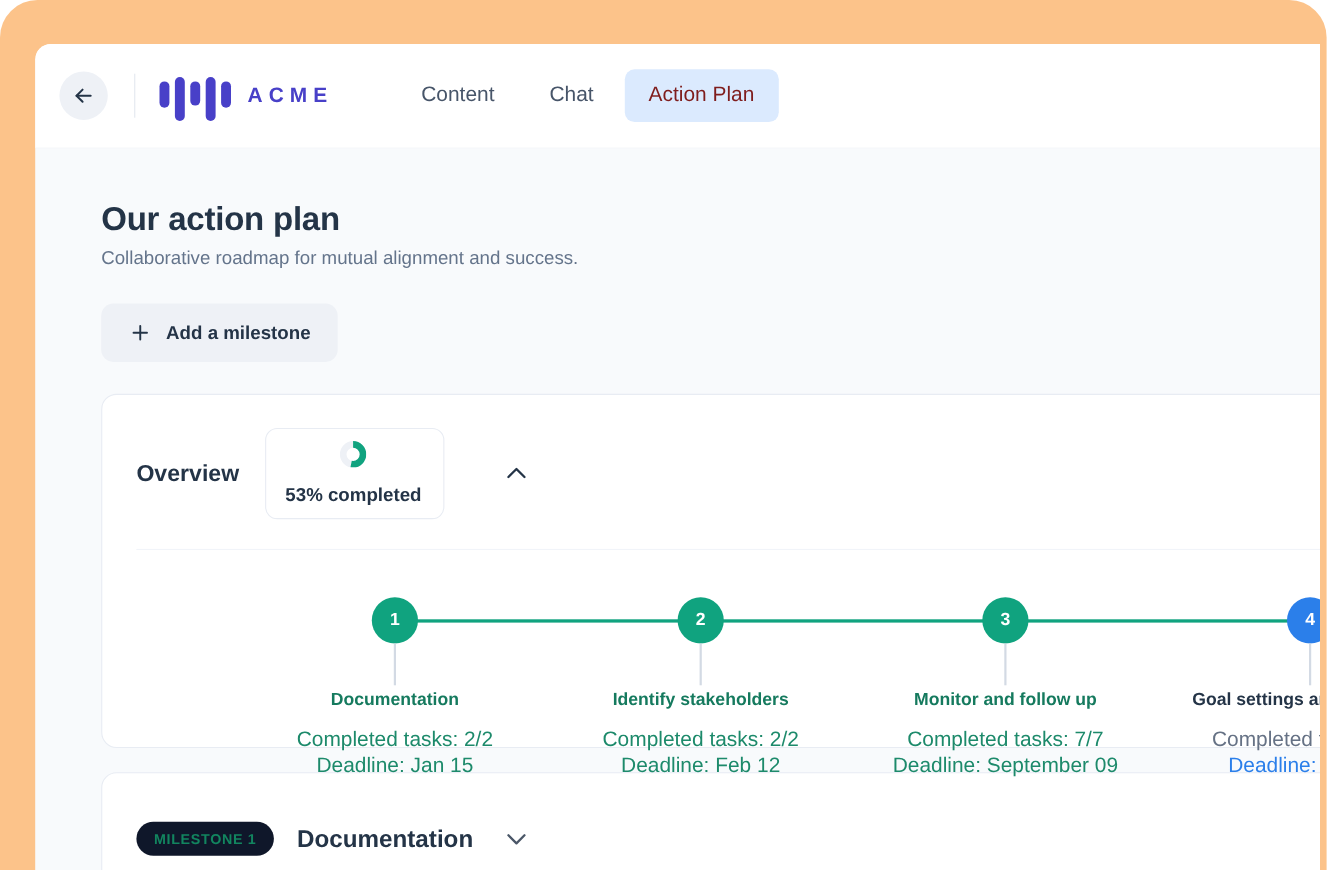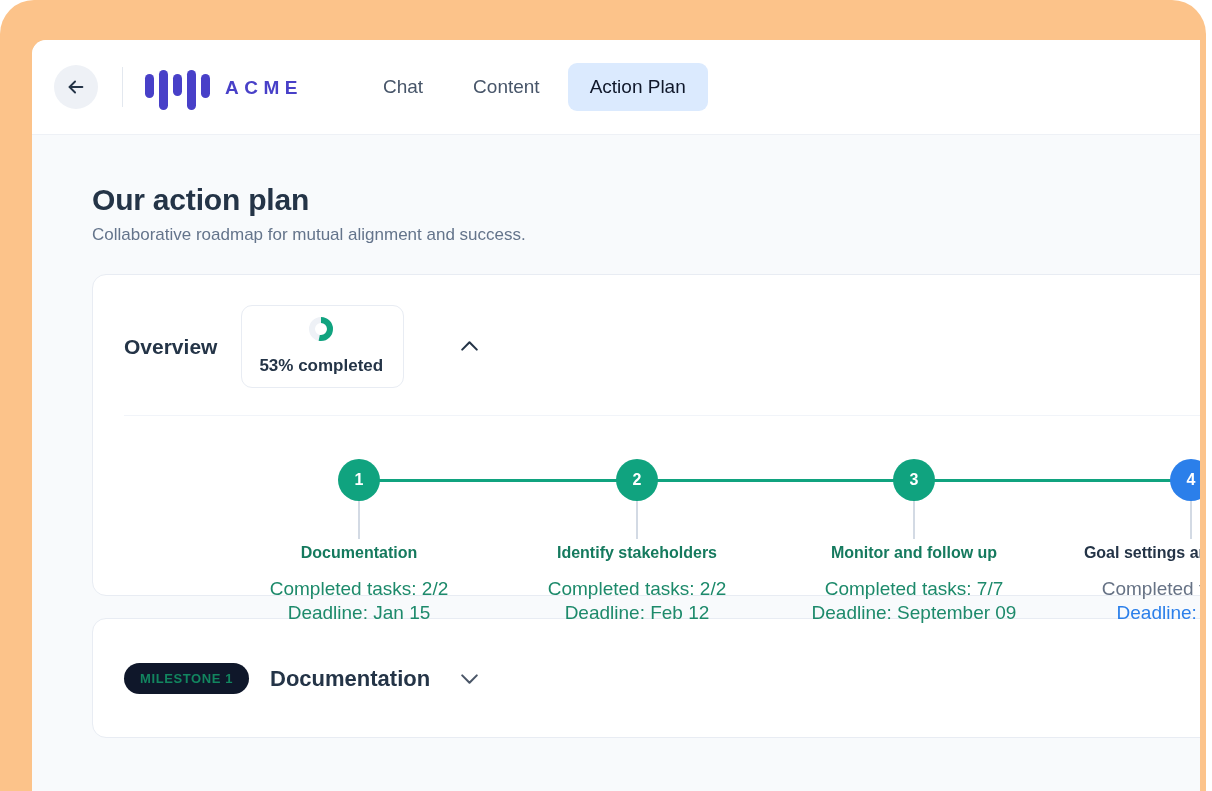--- a/index.html
+++ b/index.html
@@ -49,21 +49,21 @@
     font-size:19px; font-weight:700; letter-spacing:5.5px;
     color:#4840c8; line-height:1;
   }
 
   #tabs{ display:flex; align-items:center; gap:6px; margin-left:58px; }
   .tab{
     font-size:19px; color:#475569; background:transparent;
     border:none; cursor:pointer; padding:13px 22px; border-radius:9px;
     font-family:inherit; white-space:nowrap;
   }
-  .tab.active{ background:#dbeafe; color:#0f172a; }
+  .tab.active{ background:#dbeafe; color:#7f1d1d; }
 
   
   #page{ padding:48px 0 0 60px; }
   #page-title{
     font-size:30px; font-weight:700; color:#243447; letter-spacing:-0.2px;
   }
   #page-sub{
     font-size:17px; color:#64748b; margin-top:8px;
   }
   #add-milestone{
@@ -169,32 +169,39 @@
           <i style="height:24px;margin-bottom:2px;"></i>
           <i style="height:40px;margin-top:6px;"></i>
           <i style="height:22px;margin-bottom:4px;"></i>
           <i style="height:40px;margin-top:6px;"></i>
           <i style="height:24px;margin-bottom:2px;"></i>
         </span>
         <span id="logo-word">ACME</span>
       </div>
 
       <nav id="tabs">
+        <button class="tab">Content</button>
         <button class="tab">Chat</button>
-        <button class="tab">Content</button>
         <button class="tab active">Action Plan</button>
       </nav>
     </div>
 
     <div id="page">
 
       <h1 id="page-title">Our action plan</h1>
 
       <p id="page-sub">Collaborative roadmap for mutual alignment and success.</p>
 
+      <button id="add-milestone">
+        <svg width="21" height="21" viewBox="0 0 24 24" fill="none" stroke="#243447" stroke-width="2" stroke-linecap="round">
+          <line x1="12" y1="5" x2="12" y2="19"></line>
+          <line x1="5" y1="12" x2="19" y2="12"></line>
+        </svg>
+        <span class="lbl">Add a milestone</span>
+      </button>
 
       
       <section class="card" id="overview-card">
 
         <div id="overview-head">
           <span id="overview-title">Overview</span>
 
           <div id="progress-pill">
             <svg width="24" height="24" viewBox="0 0 36 36">
               <circle cx="18" cy="18" r="13.5" fill="none" stroke="#eef1f6" stroke-width="9"></circle>

